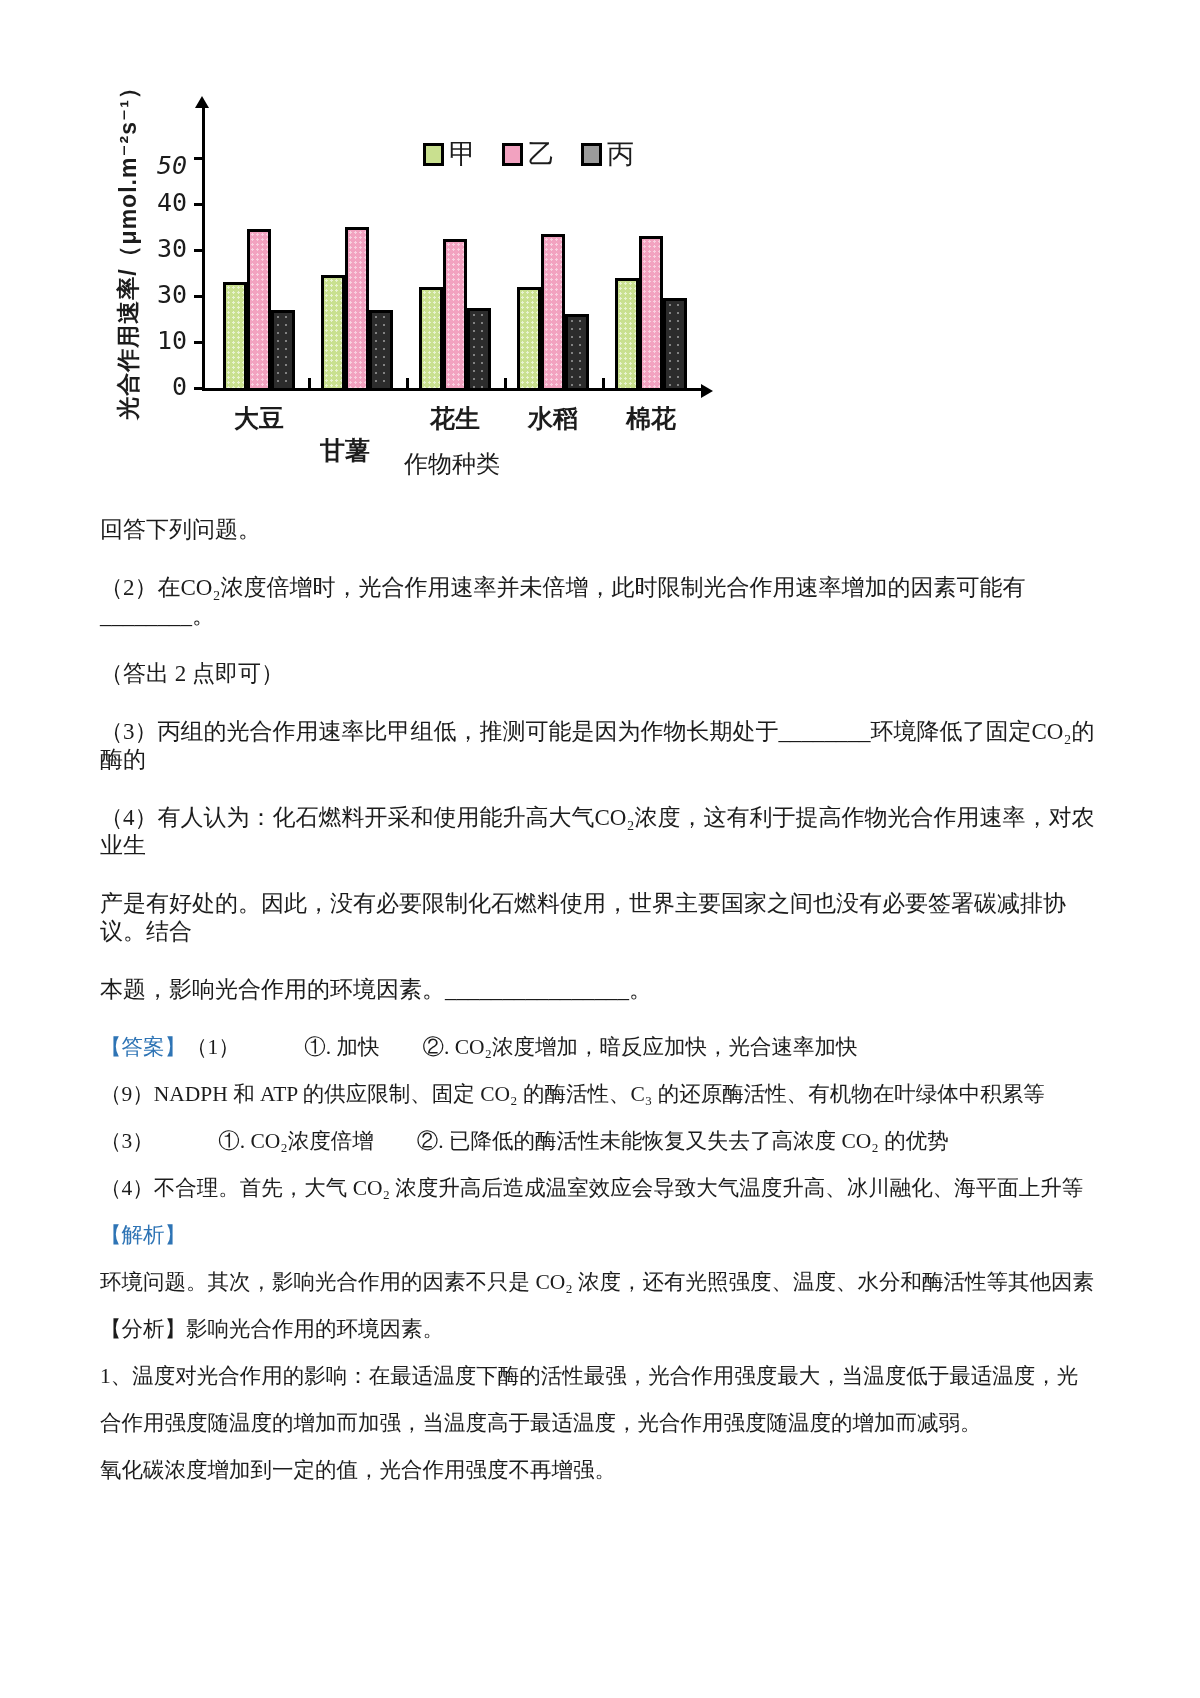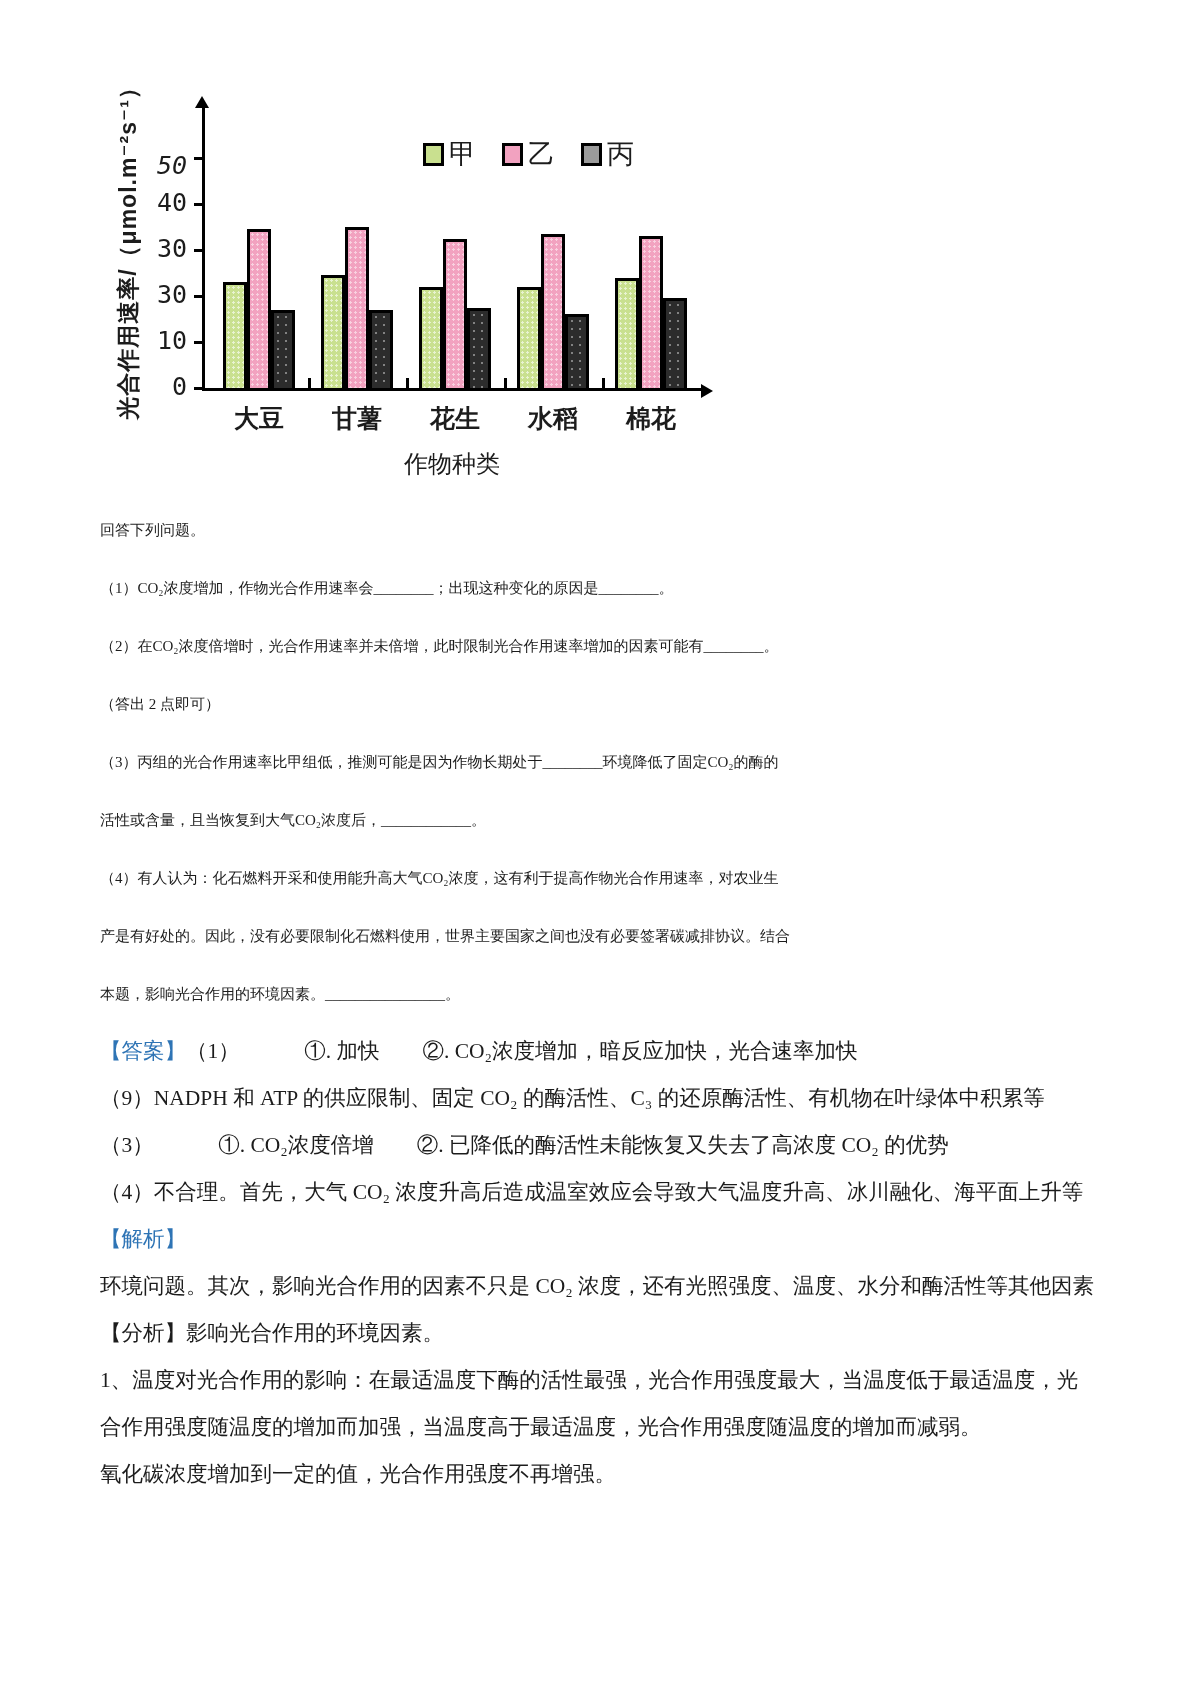--- a/index.html
+++ b/index.html
@@ -29,21 +29,21 @@
   .p1{background-image:radial-gradient(rgba(255,255,255,.5) 1px,transparent 1.3px);background-size:5px 5px;}
   .p2{background-image:radial-gradient(rgba(140,140,140,.9) 1.1px,transparent 1.5px);background-size:8px 8px;}
   .gtick{position:absolute;bottom:0;width:3px;height:10px;background:#000;}
   .cat{position:absolute;top:298px;width:96px;text-align:center;font-size:25px;font-weight:600;}
   .legend{position:absolute;left:218px;top:32px;display:flex;gap:26px;align-items:center;}
   .entry{display:flex;align-items:center;gap:5px;}
   .swatch{width:15px;height:17px;border:3px solid #000;}
   .lbl{font-size:27px;font-weight:500;}
   .xtitle{position:absolute;left:102px;top:352px;width:500px;text-align:center;font-size:24px;font-weight:400;}
   
-  .qa p{margin:0 0 30px;font-size:15px;line-height:28px;white-space:pre-wrap;}
+  .qa p{margin:0 0 30px;font-size:23px;line-height:28px;white-space:pre-wrap;}
   .ans{margin-top:4px;}
   .ans p{margin:0 0 20px;font-size:21.5px;line-height:27px;white-space:pre-wrap;}
   .blue{color:#2e74b5;}
 </style>
 </head>
 <body>
 
 <div class="page">
 
   <figure class="chart">
@@ -77,21 +77,21 @@
         <div class="yticklabel" style="bottom: 171px;">40</div>
         <div class="ytick" style="bottom: 228.5px;"></div>
         <div class="yticklabel" style="bottom: 208px; font-style: italic;">50</div>
         <div class="bar p0" style="left: 18px; width: 24px; height: 105.8px; background-color: rgb(201, 224, 143);"></div>
         <div class="bar p1" style="left: 42px; width: 24px; height: 158.7px; background-color: rgb(242, 162, 192);"></div>
         <div class="bar p2" style="left: 66px; width: 24px; height: 78.2px; background-color: rgb(44, 44, 44);"></div>
         <span class="cat" style="left: 6px;">大豆</span>
         <div class="bar p0" style="left: 116px; width: 24px; height: 112.7px; background-color: rgb(201, 224, 143);"></div>
         <div class="bar p1" style="left: 140px; width: 24px; height: 161px; background-color: rgb(242, 162, 192);"></div>
         <div class="bar p2" style="left: 164px; width: 24px; height: 78.2px; background-color: rgb(44, 44, 44);"></div>
-        <span class="cat" style="left: 104px;">甘薯</span>
+        <span class="cat" style="left: 92px; margin-top: 32px;">甘薯</span>
         <div class="bar p0" style="left: 214px; width: 24px; height: 101.2px; background-color: rgb(201, 224, 143);"></div>
         <div class="bar p1" style="left: 238px; width: 24px; height: 149.5px; background-color: rgb(242, 162, 192);"></div>
         <div class="bar p2" style="left: 262px; width: 24px; height: 80.5px; background-color: rgb(44, 44, 44);"></div>
         <span class="cat" style="left: 202px;">花生</span>
         <div class="bar p0" style="left: 312px; width: 24px; height: 101.2px; background-color: rgb(201, 224, 143);"></div>
         <div class="bar p1" style="left: 336px; width: 24px; height: 154.1px; background-color: rgb(242, 162, 192);"></div>
         <div class="bar p2" style="left: 360px; width: 24px; height: 73.6px; background-color: rgb(44, 44, 44);"></div>
         <span class="cat" style="left: 300px;">水稻</span>
         <div class="bar p0" style="left: 410px; width: 24px; height: 110.4px; background-color: rgb(201, 224, 143);"></div>
         <div class="bar p1" style="left: 434px; width: 24px; height: 151.8px; background-color: rgb(242, 162, 192);"></div>
@@ -100,25 +100,23 @@
         <div class="gtick" style="left: 103px;"></div>
         <div class="gtick" style="left: 201px;"></div>
         <div class="gtick" style="left: 299px;"></div>
         <div class="gtick" style="left: 397px;"></div>
       </div>
     <figcaption class="xtitle">作物种类</figcaption>
   </figure>
 
   <section class="qa">
     <p>回答下列问题。</p>
-    <p>（1）CO₂浓度增加，作物光合作用速率会________；出现这种变化的原因是________。</p>
     <p>（2）在CO₂浓度倍增时，光合作用速率并未倍增，此时限制光合作用速率增加的因素可能有________。</p>
     <p>（答出 2 点即可）</p>
     <p>（3）丙组的光合作用速率比甲组低，推测可能是因为作物长期处于________环境降低了固定CO₂的酶的</p>
-    <p>活性或含量，且当恢复到大气CO₂浓度后，____________。</p>
     <p>（4）有人认为：化石燃料开采和使用能升高大气CO₂浓度，这有利于提高作物光合作用速率，对农业生</p>
     <p>产是有好处的。因此，没有必要限制化石燃料使用，世界主要国家之间也没有必要签署碳减排协议。结合</p>
     <p>本题，影响光合作用的环境因素。________________。</p>
   </section>
 
   <section class="ans">
     <p><span class="blue">【答案】</span><span>（1）　　　①. 加快　　②. CO₂浓度增加，暗反应加快，光合速率加快</span></p>
     <p>（9）NADPH 和 ATP 的供应限制、固定 CO₂ 的酶活性、C₃ 的还原酶活性、有机物在叶绿体中积累等</p>
     <p>（3）　　　①. CO₂浓度倍增　　②. 已降低的酶活性未能恢复又失去了高浓度 CO₂ 的优势</p>
     <p>（4）不合理。首先，大气 CO₂ 浓度升高后造成温室效应会导致大气温度升高、冰川融化、海平面上升等</p>

